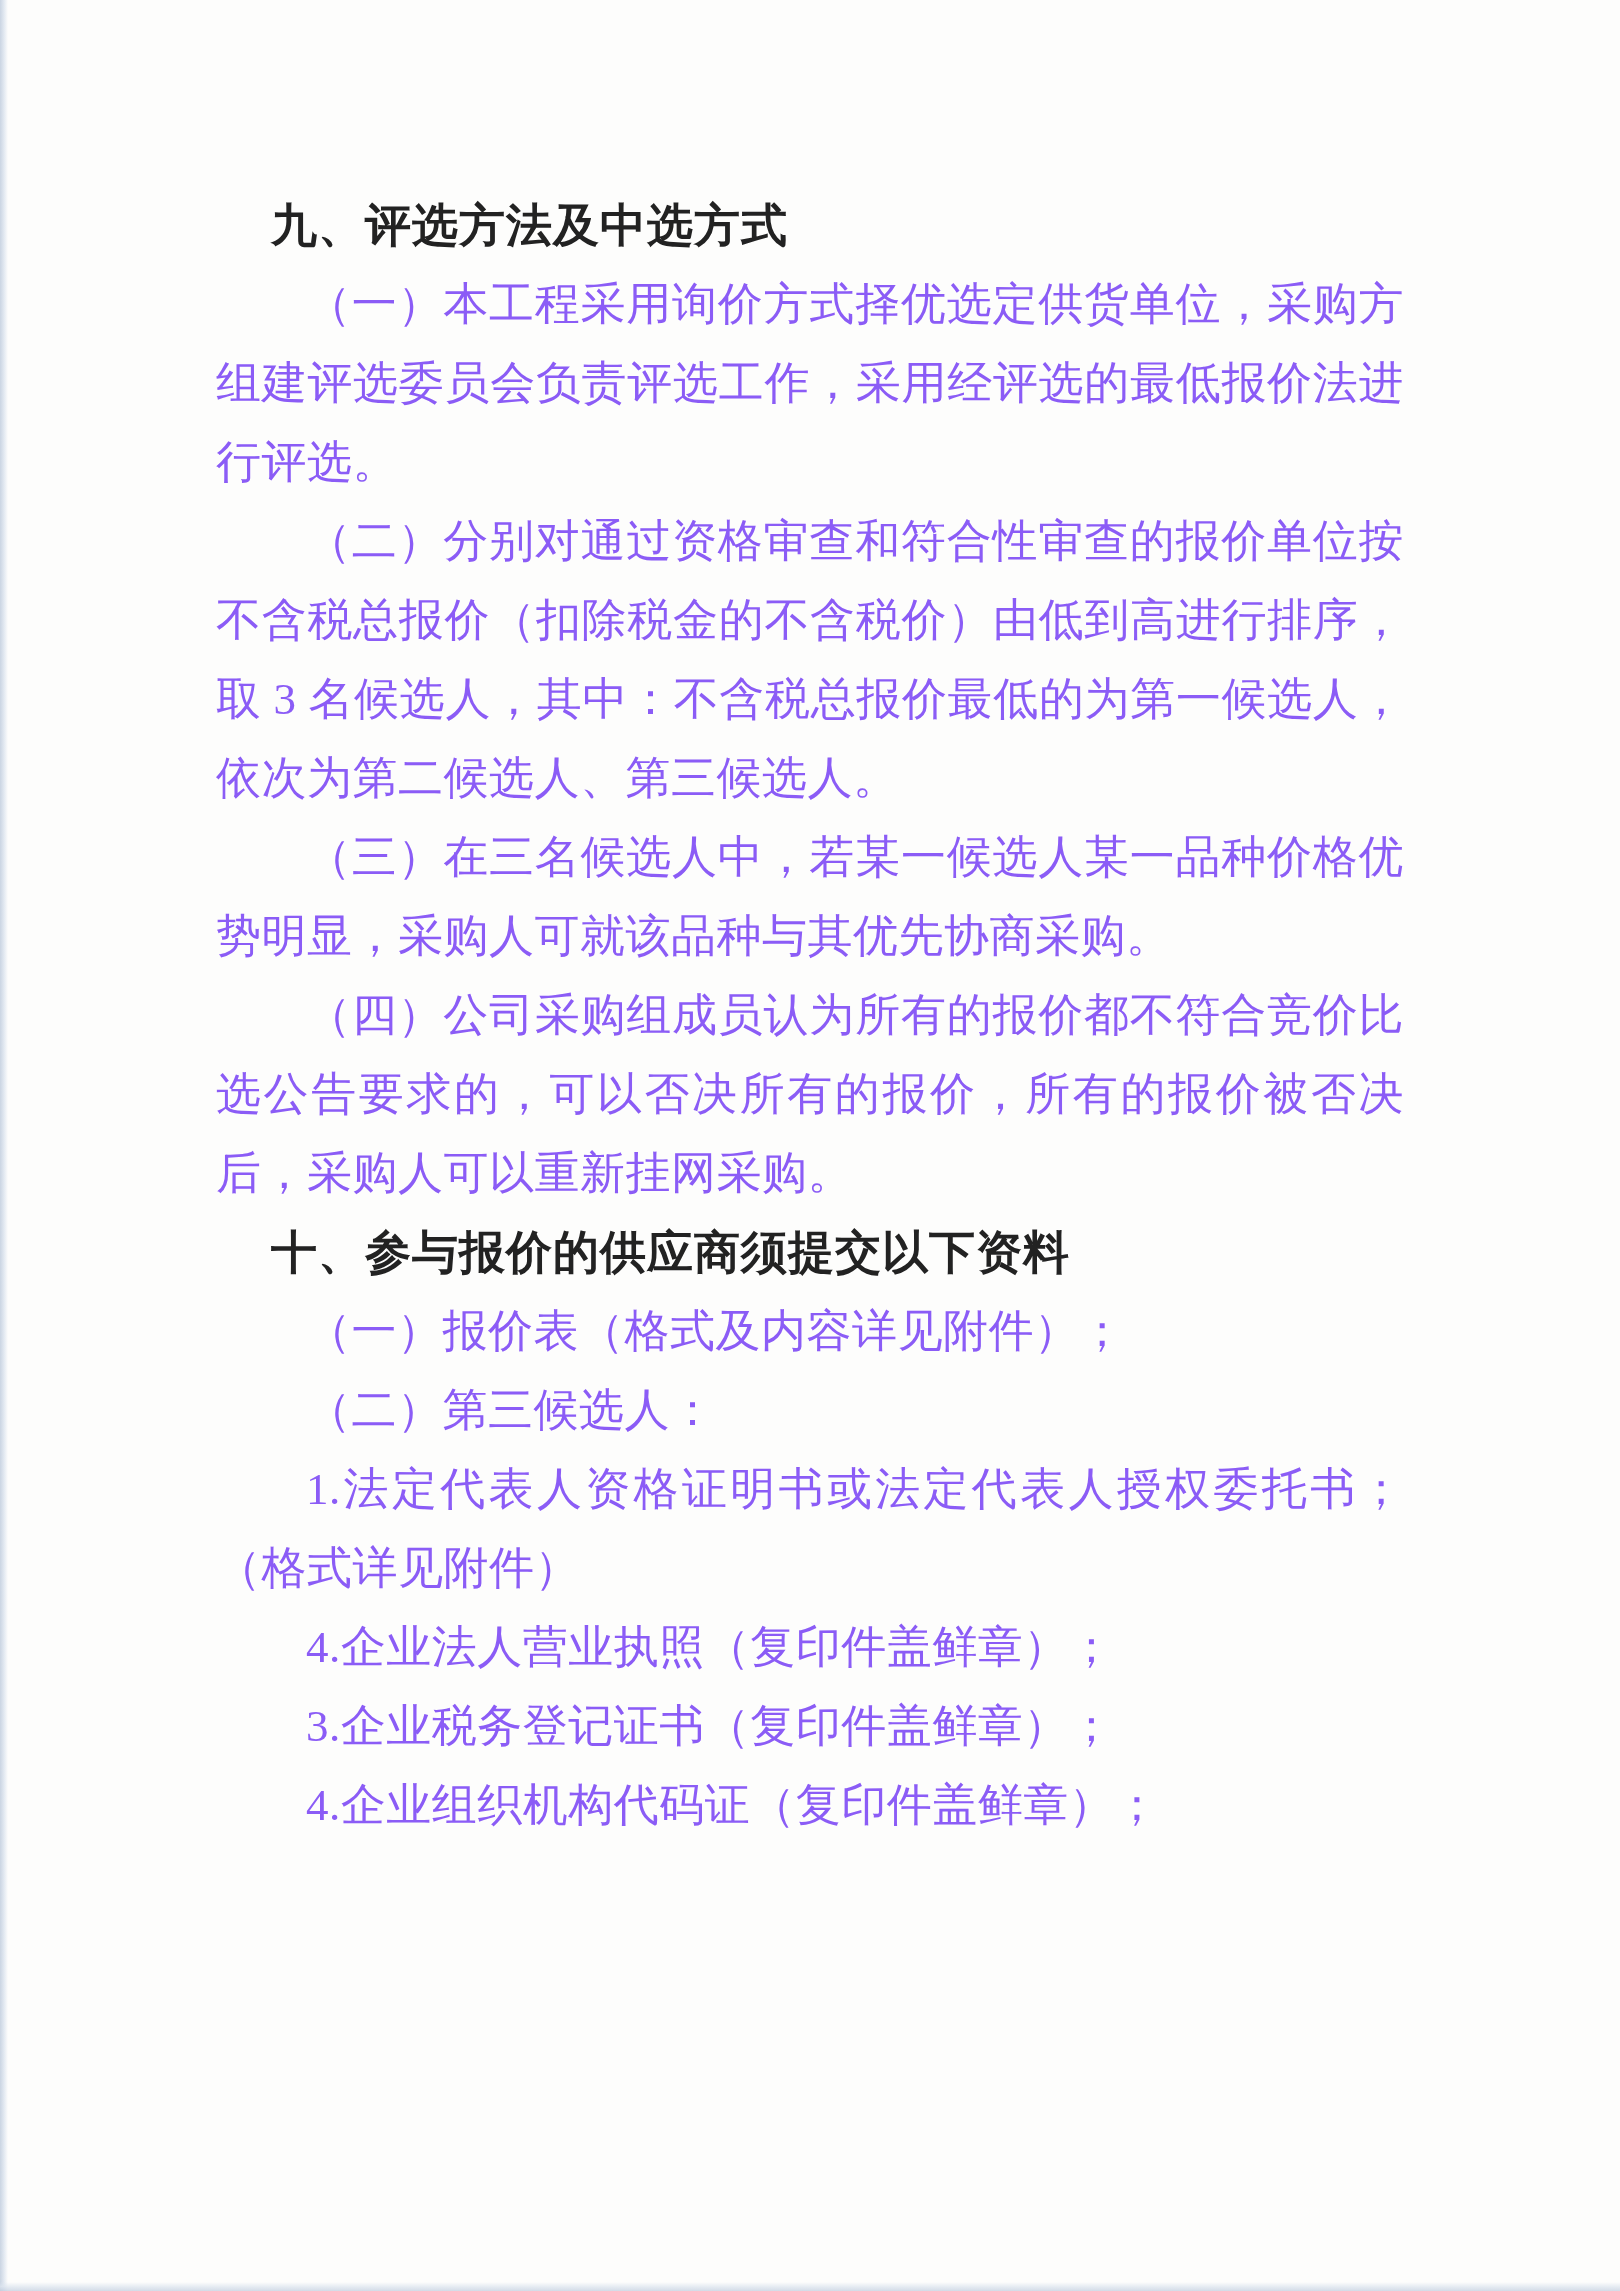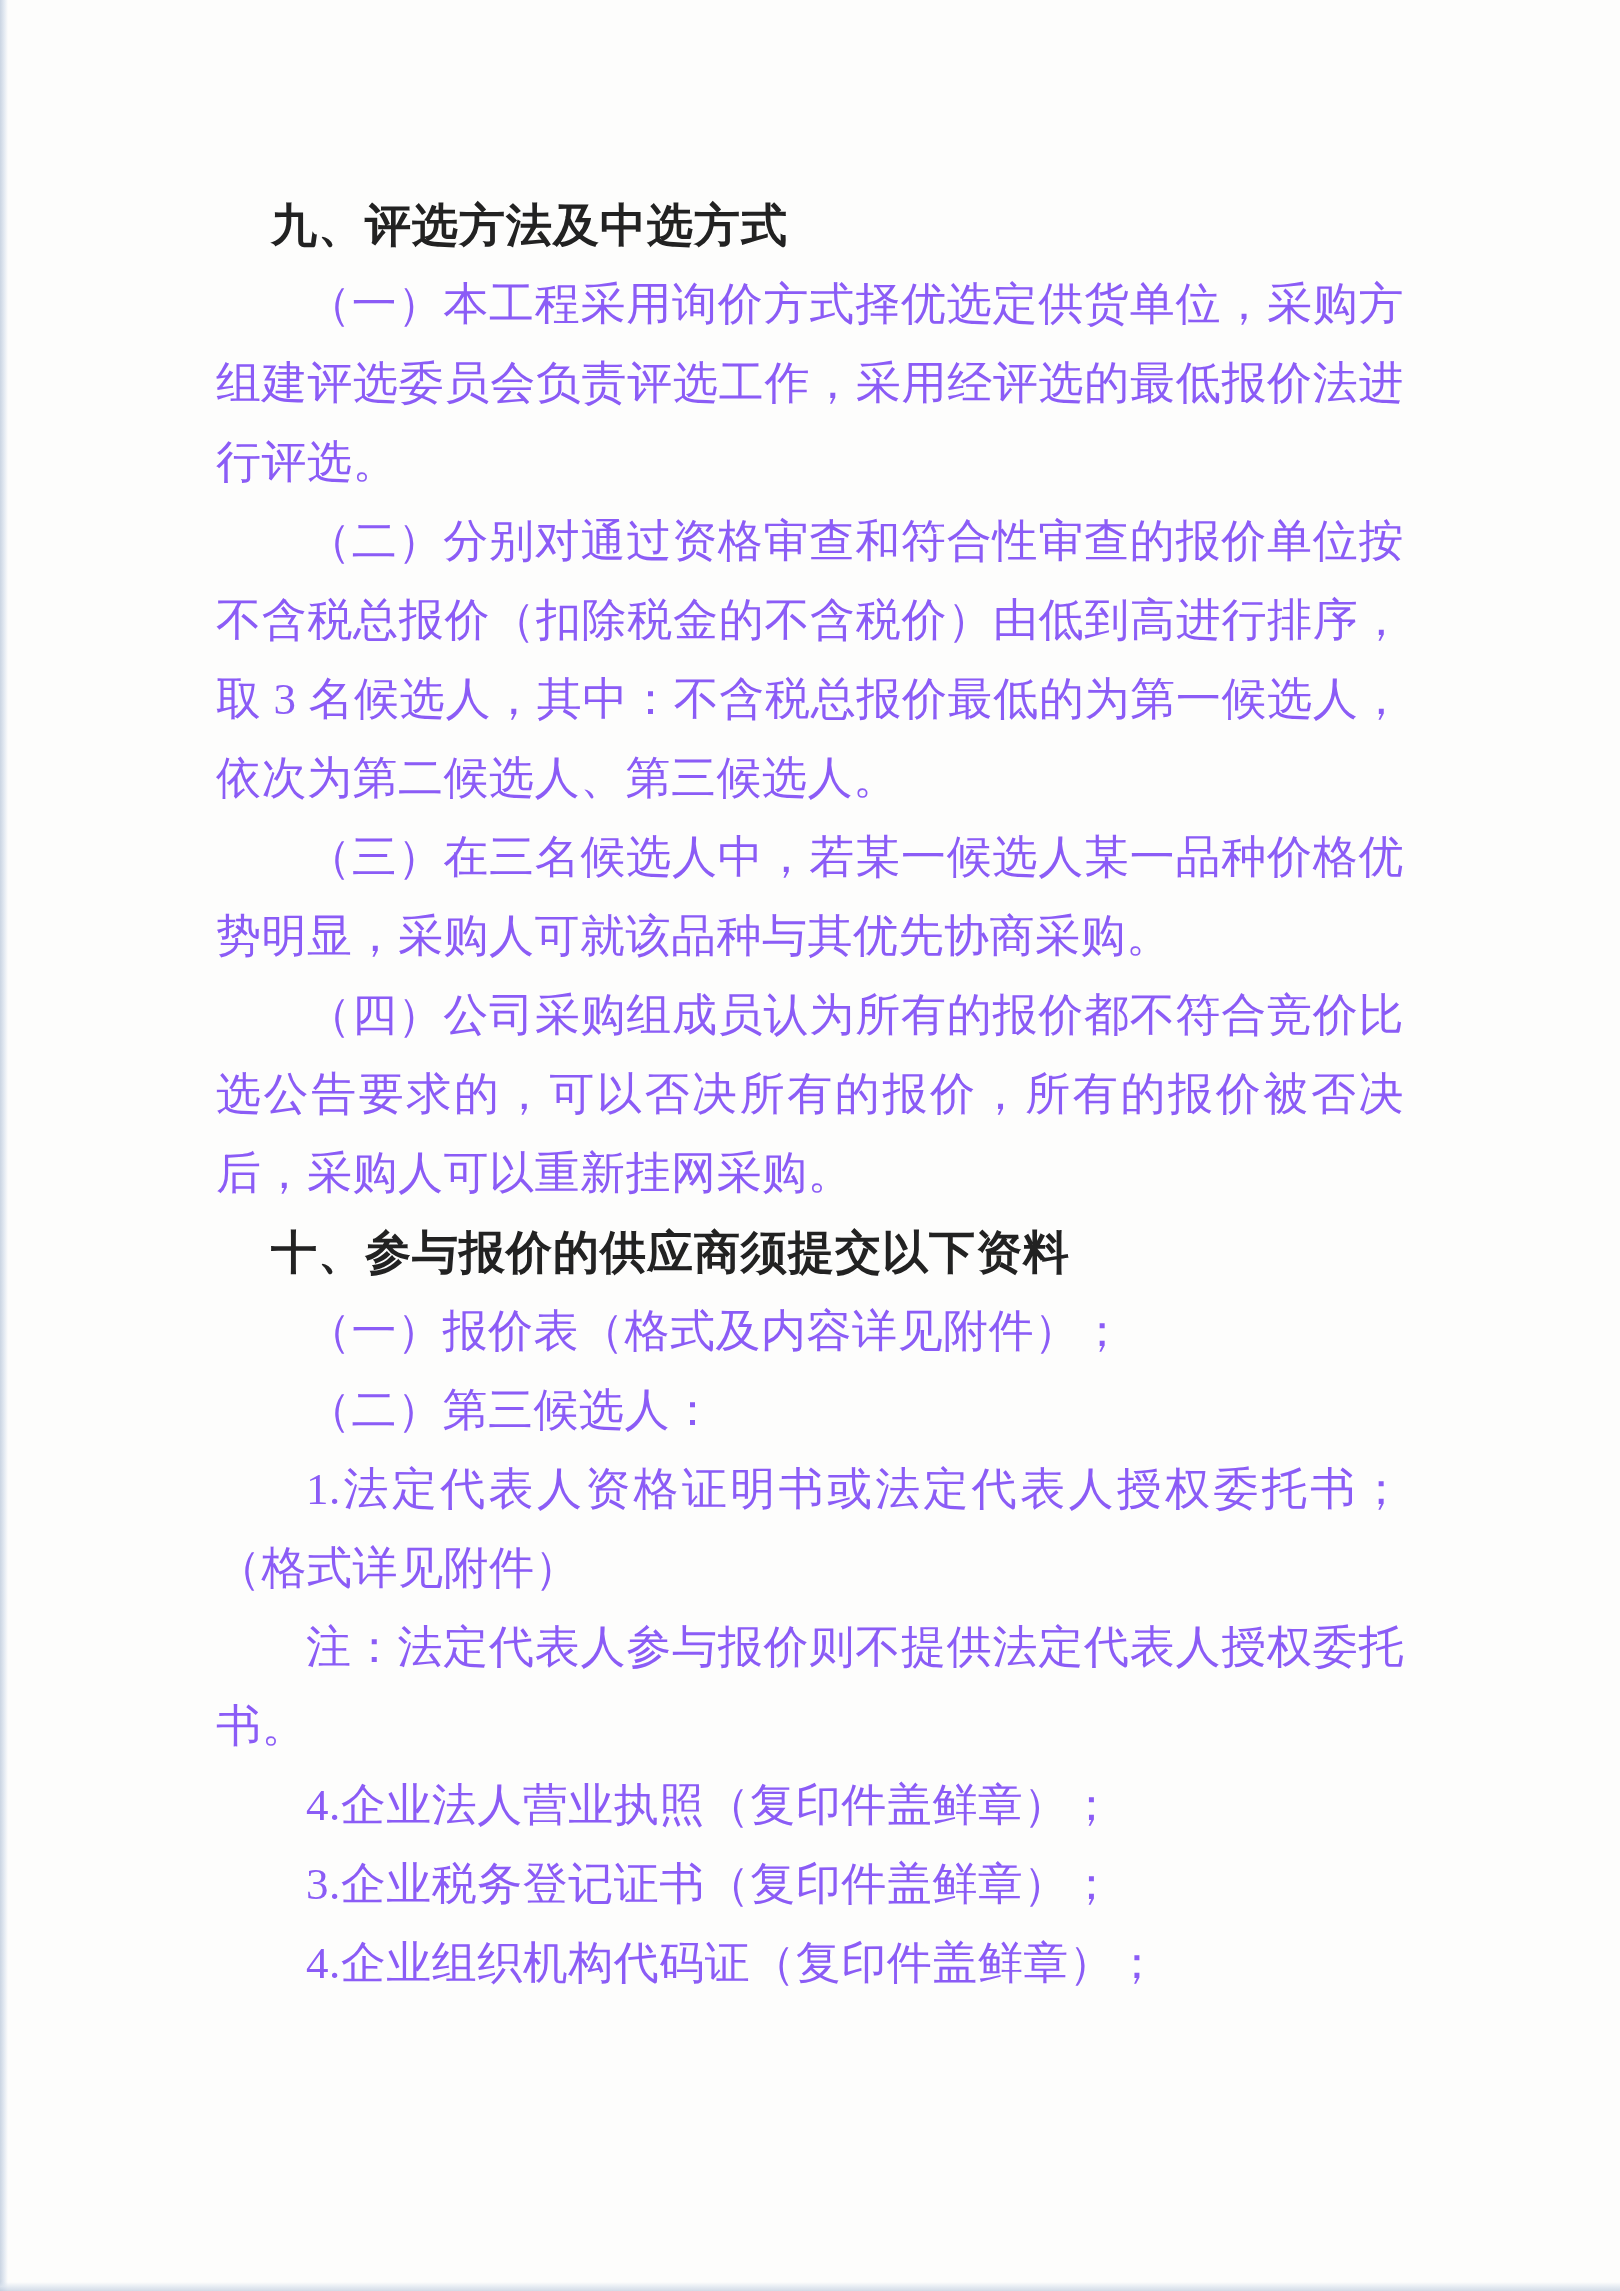--- a/index.html
+++ b/index.html
@@ -66,18 +66,17 @@
 <div class="doc">
   <p class="heading">九、评选方法及中选方式</p>
   <p class="para">（一）本工程采用询价方式择优选定供货单位，采购方组建评选委员会负责评选工作，采用经评选的最低报价法进行评选。</p>
   <p class="para">（二）分别对通过资格审查和符合性审查的报价单位按不含税总报价（扣除税金的不含税价）由低到高进行排序，取 3 名候选人，其中：不含税总报价最低的为第一候选人，依次为第二候选人、第三候选人。</p>
   <p class="para">（三）在三名候选人中，若某一候选人某一品种价格优势明显，采购人可就该品种与其优先协商采购。</p>
   <p class="para">（四）公司采购组成员认为所有的报价都不符合竞价比选公告要求的，可以否决所有的报价，所有的报价被否决后，采购人可以重新挂网采购。</p>
   <p class="heading">十、参与报价的供应商须提交以下资料</p>
   <p class="para">（一）报价表（格式及内容详见附件）；</p>
   <p class="para">（二）第三候选人：</p>
   <p class="para">1.法定代表人资格证明书或法定代表人授权委托书；（格式详见附件）</p>
-  <p class="para">注：法定代表人参与报价则不提供法定代表人授权委托书。</p>
   <p class="para">4.企业法人营业执照（复印件盖鲜章）；</p>
   <p class="para">3.企业税务登记证书（复印件盖鲜章）；</p>
   <p class="para">4.企业组织机构代码证（复印件盖鲜章）；</p>
 </div>
 
 
 </body></html>

